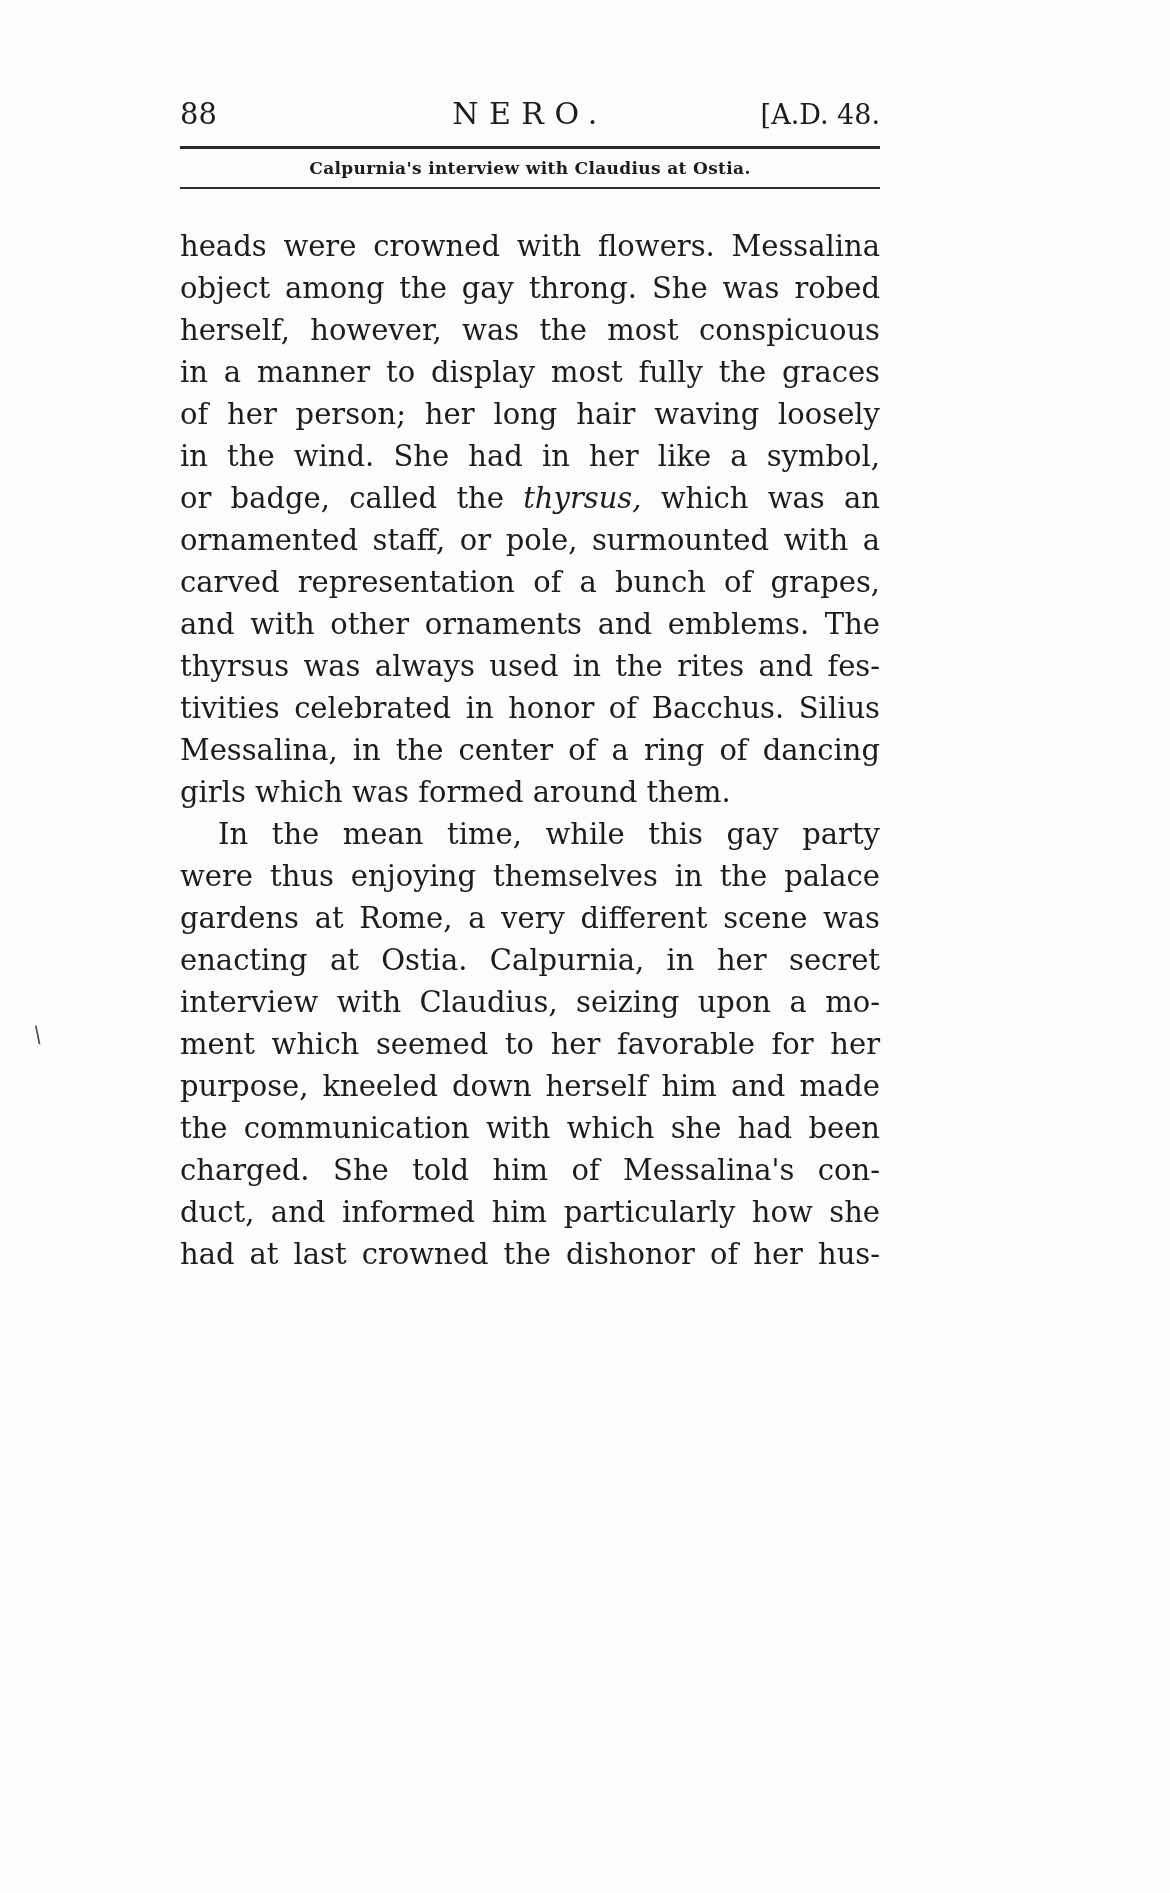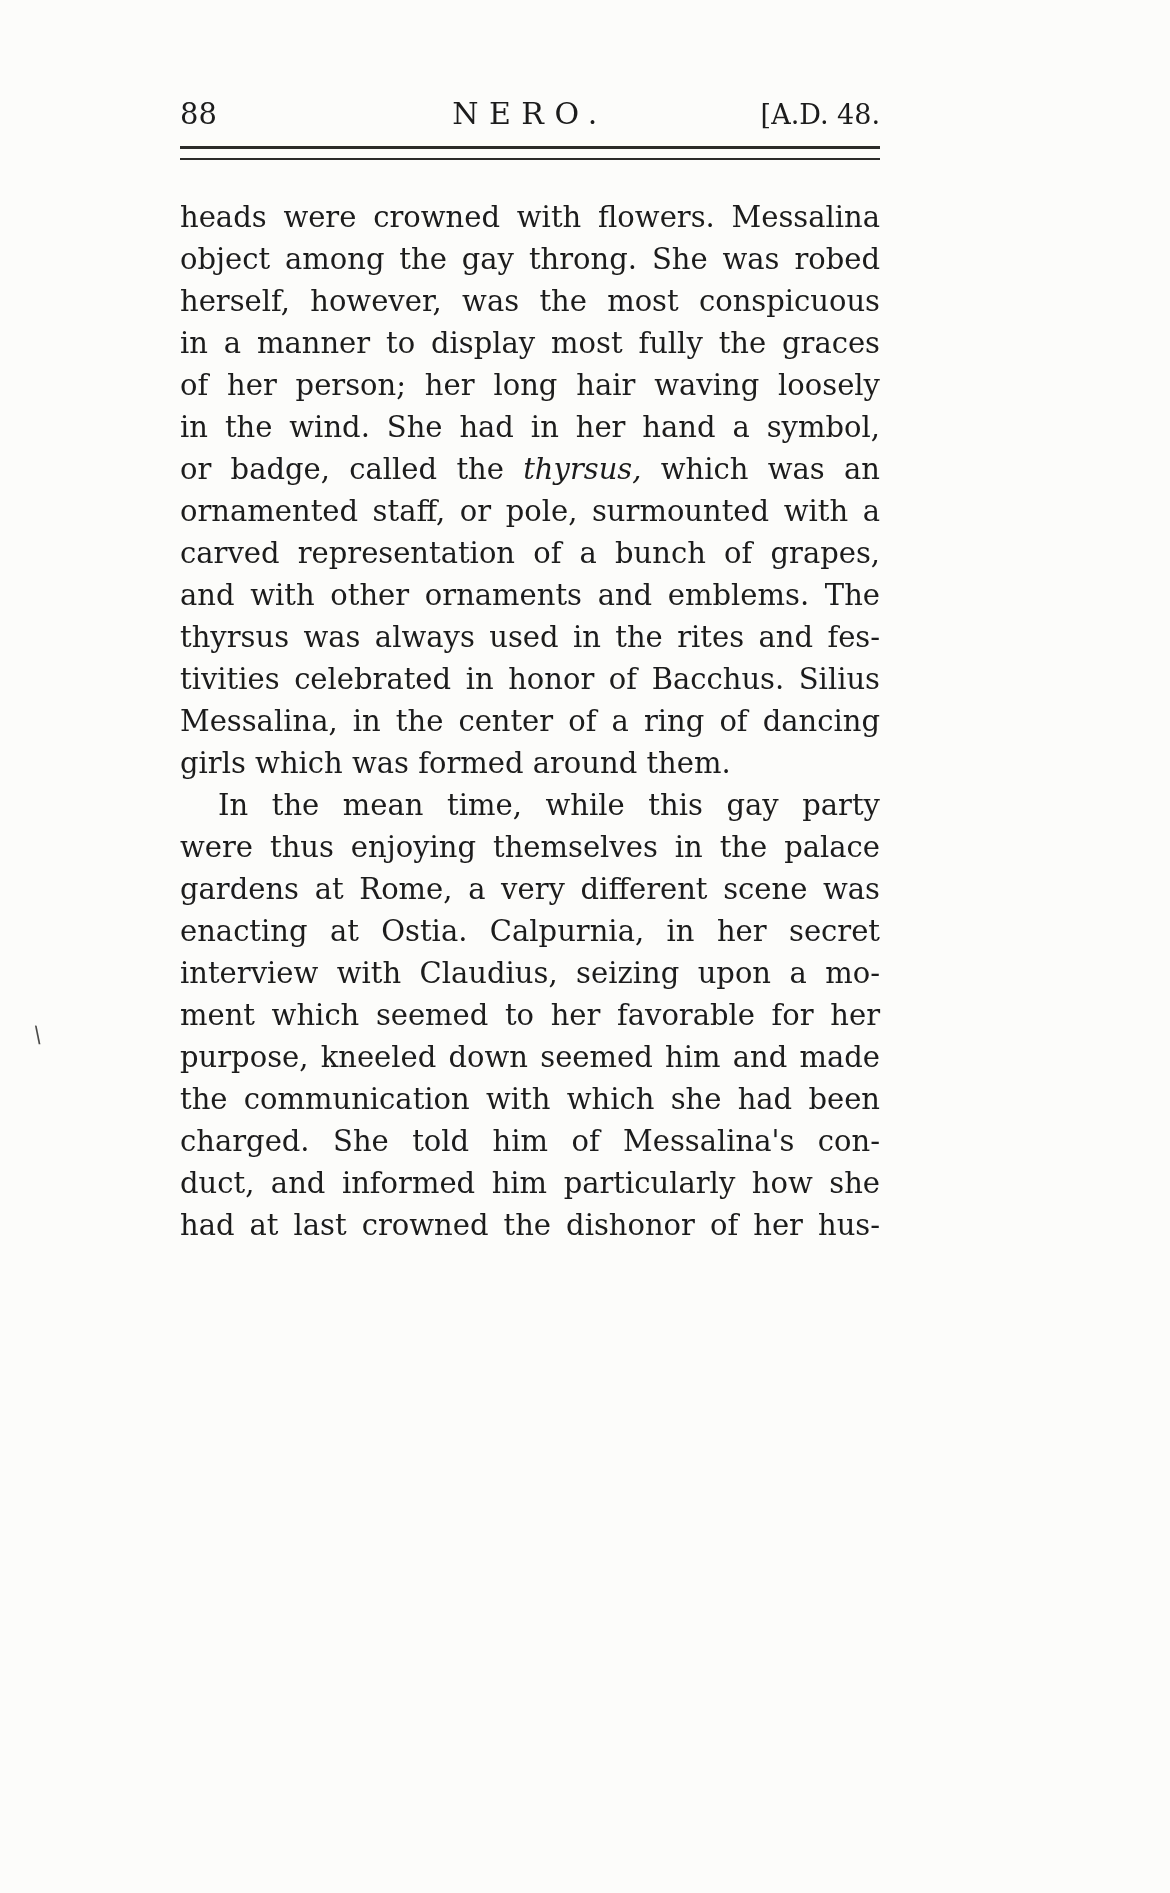--- a/index.html
+++ b/index.html
@@ -102,46 +102,47 @@
 
 <div class="page">
   <span class="scan-artifact">\</span>
   <div class="content">
     <div class="header-row">
       <span class="page-number">88</span>
       <span class="page-title">NERO.</span>
       <span class="page-date">[A.D. 48.</span>
     </div>
     <div class="rule rule-1"></div>
+    <div class="running-header">Calpurnia's interview with Claudius at Ostia.</div>
     <div class="rule rule-2"></div>
     <div class="body-text">
         <div class="paragraph">
           <div class="line"><span>heads were crowned with flowers.  Messalina</span></div>
           <div class="line"><span>object among the gay throng.  She was robed</span></div>
           <div class="line"><span>herself, however, was the most conspicuous</span></div>
           <div class="line"><span>in a manner to display most fully the graces</span></div>
           <div class="line"><span>of her person; her long hair waving loosely</span></div>
-          <div class="line"><span>in the wind.  She had in her hand a symbol,</span></div>
+          <div class="line"><span>in the wind.  She had in her like a symbol,</span></div>
           <div class="line"><span>or badge, called the </span><span class="italic">thyrsus,</span><span> which was an</span></div>
           <div class="line"><span>ornamented staff, or pole, surmounted with a</span></div>
           <div class="line"><span>carved representation of a bunch of grapes,</span></div>
           <div class="line"><span>and with other ornaments and emblems.  The</span></div>
           <div class="line"><span>thyrsus was always used in the rites and fes-</span></div>
           <div class="line"><span>tivities celebrated in honor of Bacchus.  Silius</span></div>
           <div class="line"><span>Messalina, in the center of a ring of dancing</span></div>
           <div class="line no-just"><span>girls which was formed around them.</span></div>
         </div>
         <div class="paragraph">
           <div class="line indent"><span>In the mean time, while this gay party</span></div>
           <div class="line"><span>were thus enjoying themselves in the palace</span></div>
           <div class="line"><span>gardens at Rome, a very different scene was</span></div>
           <div class="line"><span>enacting at Ostia.  Calpurnia, in her secret</span></div>
           <div class="line"><span>interview with Claudius, seizing upon a mo-</span></div>
           <div class="line"><span>ment which seemed to her favorable for her</span></div>
-          <div class="line"><span>purpose, kneeled down seemed him and made</span></div>
+          <div class="line"><span>purpose, kneeled down herself him and made</span></div>
           <div class="line"><span>the communication with which she had been</span></div>
           <div class="line"><span>charged.  She told him of Messalina's con-</span></div>
           <div class="line"><span>duct, and informed him particularly how she</span></div>
           <div class="line"><span>had at last crowned the dishonor of her hus-</span></div>
         </div>
       </div>
   </div>
 </div>
 
 </body></html>

